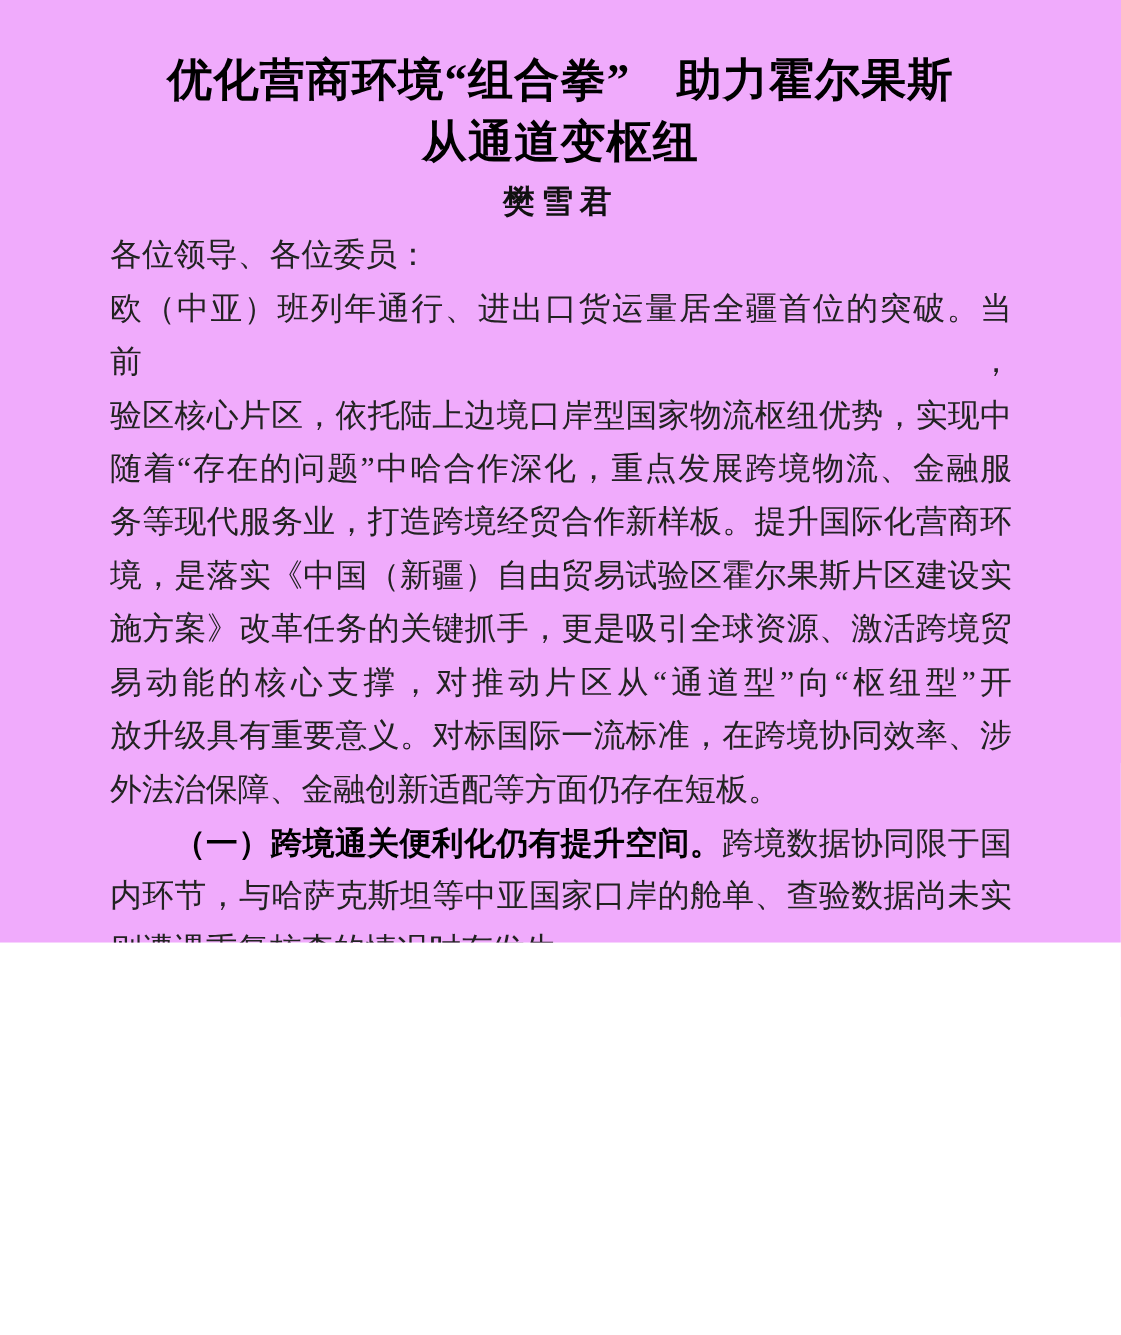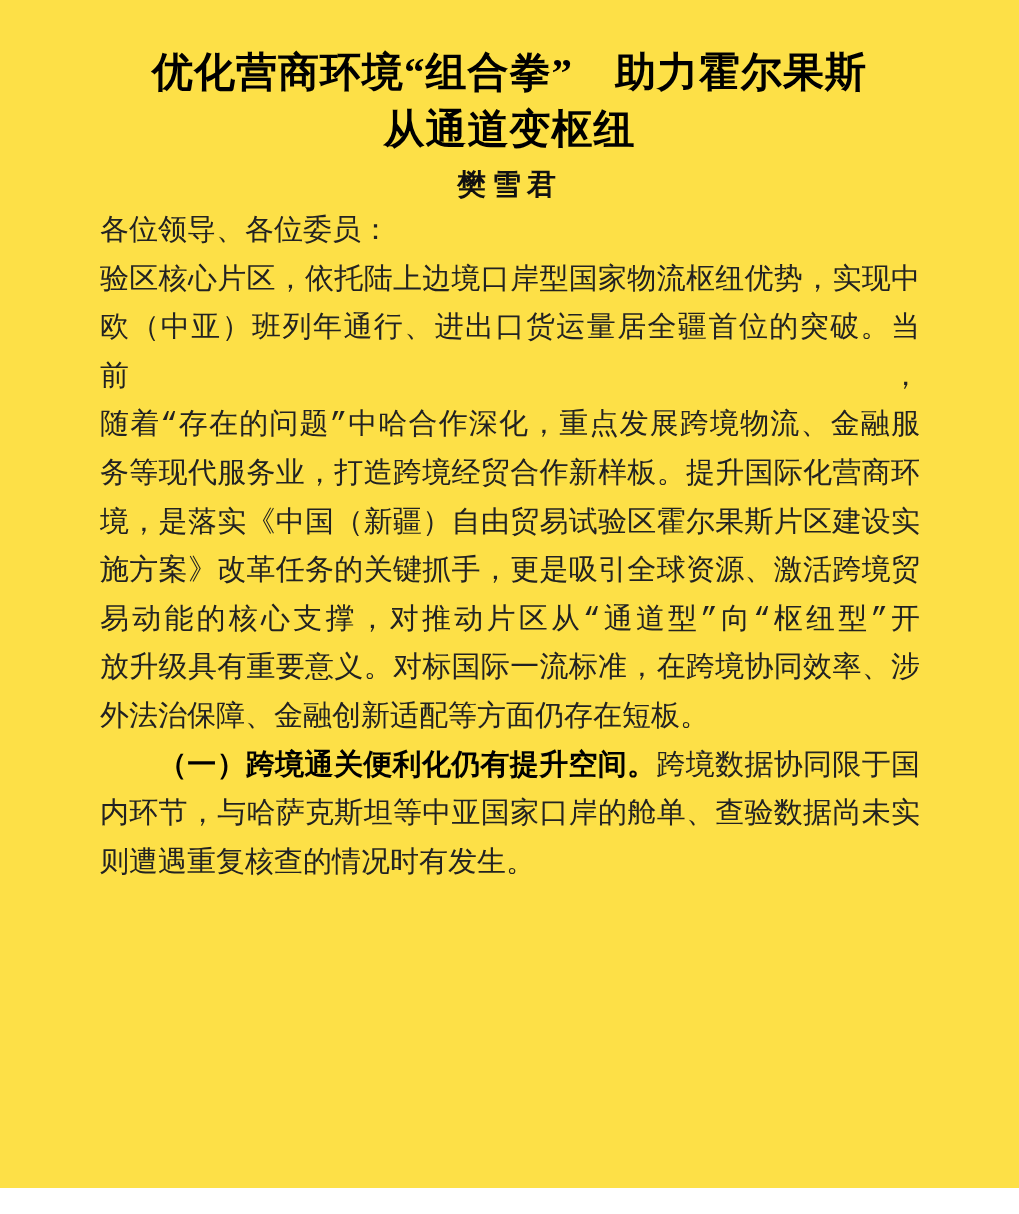--- a/index.html
+++ b/index.html
@@ -3,22 +3,22 @@
 <meta charset="utf-8">
 <style>
   html, body {
     margin: 0;
     padding: 0;
     background: #ffffff;
   }
   .page {
     position: relative;
     width: 1019px;
-    height: 1188px;
-    background: #fde047;
+    height: 857px;
+    background: #f0abfc;
     overflow: hidden;
     font-family: "Liberation Serif", "DejaVu Serif", serif;
     color: #1f1f1f;
   }
   .title-block {
     padding-top: 44px;
     text-align: center;
     font-size: 41px;
     line-height: 57px;
     font-weight: bold;
@@ -37,21 +37,20 @@
   .body-block {
     margin-left: 100px;
     margin-top: 6px;
     width: 820px;
     font-size: 29px;
   }
   .line {
     line-height: 48.6px;
     text-align: left;
     color: #222222;
-    font-family: Liberation Mono, monospace;
   }
   .line.indent {
     text-indent: 2em;
   }
   .line.just {
     text-align: justify;
     text-align-last: justify;
   }
   .line.heading {
     font-family: "Liberation Sans", "DejaVu Sans", sans-serif;
@@ -71,22 +70,22 @@
 <body>
 
 <div class="page">
   <div class="title-block">
     <div>优化营商环境“组合拳”　助力霍尔果斯</div>
     <div>从通道变枢纽</div>
   </div>
   <div class="author">樊雪君</div>
   <div class="body-block" id="body-lines">
       <div class="line">各位领导、各位委员：</div>
+      <div class="line just">欧（中亚）班列年通行、进出口货运量居全疆首位的突破。当前，</div>
       <div class="line just">验区核心片区，依托陆上边境口岸型国家物流枢纽优势，实现中</div>
-      <div class="line just">欧（中亚）班列年通行、进出口货运量居全疆首位的突破。当前，</div>
       <div class="line just">随着“存在的问题”中哈合作深化，重点发展跨境物流、金融服</div>
       <div class="line just">务等现代服务业，打造跨境经贸合作新样板。提升国际化营商环</div>
       <div class="line just">境，是落实《中国（新疆）自由贸易试验区霍尔果斯片区建设实</div>
       <div class="line just">施方案》改革任务的关键抓手，更是吸引全球资源、激活跨境贸</div>
       <div class="line just">易动能的核心支撑，对推动片区从“通道型”向“枢纽型”开</div>
       <div class="line just">放升级具有重要意义。对标国际一流标准，在跨境协同效率、涉</div>
       <div class="line">外法治保障、金融创新适配等方面仍存在短板。</div>
       <div class="line indent just"><span class="lead-span">（一）跨境通关便利化仍有提升空间。</span><span>跨境数据协同限于国</span></div>
       <div class="line just">内环节，与哈萨克斯坦等中亚国家口岸的舱单、查验数据尚未实</div>
       <div class="line">则遭遇重复核查的情况时有发生。</div>

